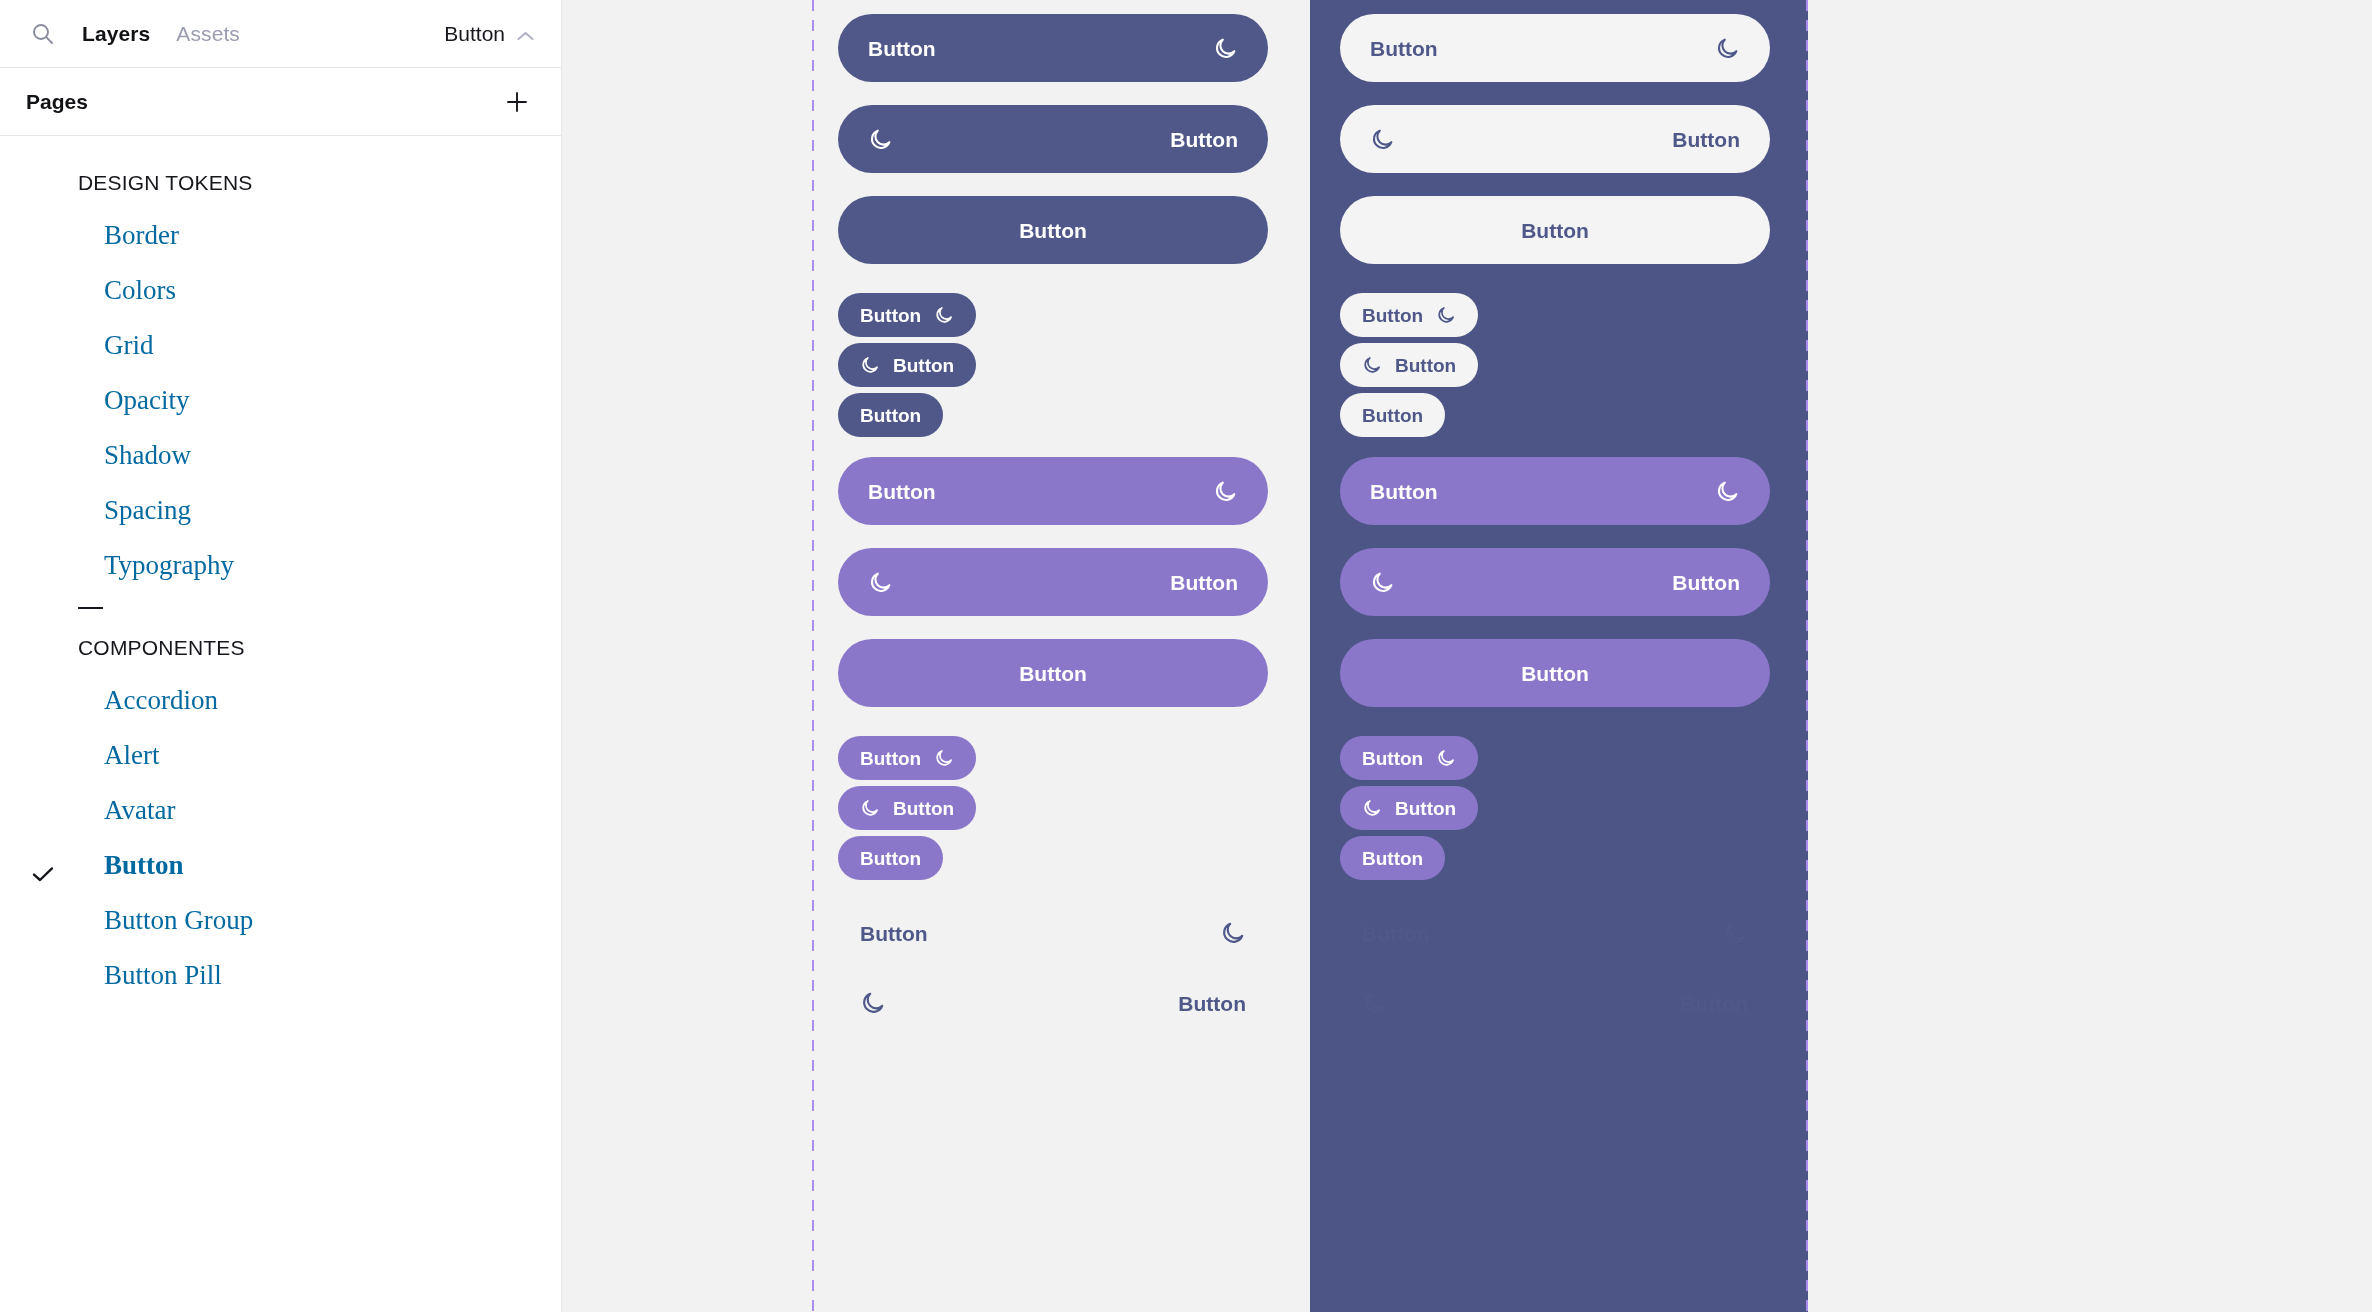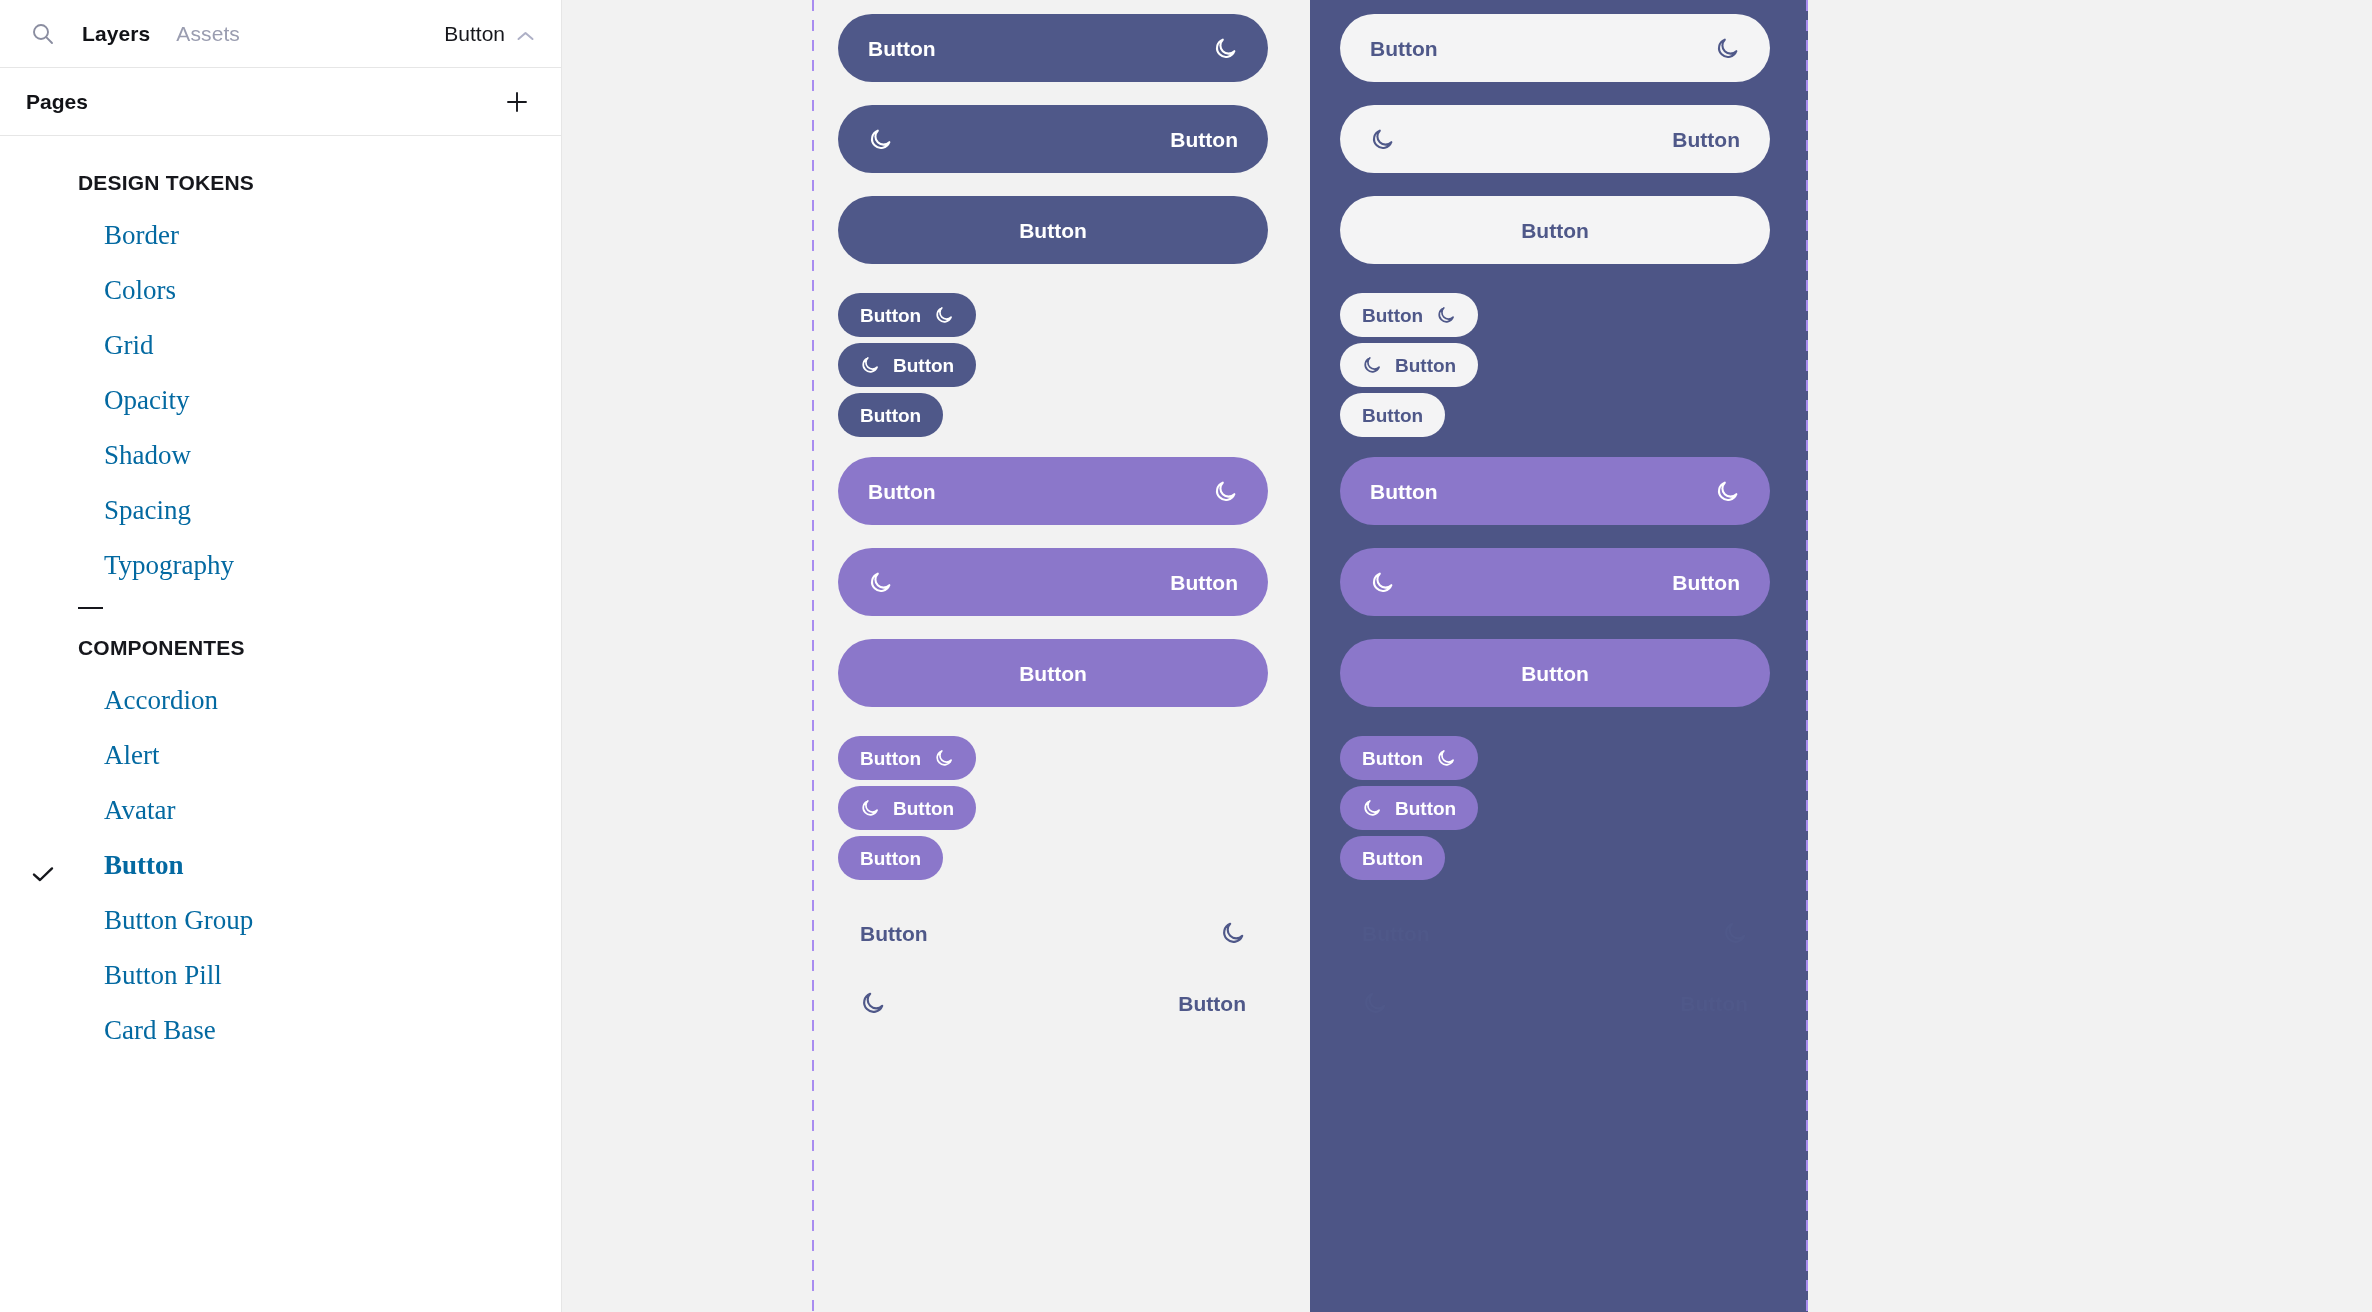--- a/index.html
+++ b/index.html
@@ -42,21 +42,21 @@
     height: 68px; display: flex; align-items: center;
     padding: 0 30px 0 26px;
     border-bottom: 1px solid #e6e6e6;
   }
   .sb-pages .pg-title { font-size: 21px; font-weight: 700; color: #111216; }
   .plus-btn { margin-left: auto; width: 28px; height: 28px; display:block; cursor:pointer; }
 
   .sb-list { padding-top: 22px; }
   .sb-group-title {
     font-size: 21px; color: #16171c; padding: 13px 0 13px 78px;
-    letter-spacing: .2px; white-space: nowrap; font-weight: bold;
+    letter-spacing: .2px; white-space: nowrap;
   }
   .sb-item {
     position: relative;
     font-size: 27px; color: #0369a1;
     padding: 12px 0 12px 104px;
     white-space: nowrap; cursor: pointer; font-family: Liberation Serif, serif;
   }
   .sb-item.selected { font-weight: 700; }
   .sb-check {
     position: absolute; left: 32px; top: 50%; transform: translateY(-50%);
@@ -206,21 +206,20 @@
         <span class="sb-check">
           <svg viewBox="0 0 22 16" fill="none" stroke="#16171c" stroke-width="2.4" stroke-linecap="round" stroke-linejoin="round">
               <polyline points="2,8.6 8,14 20,2.4"></polyline>
             </svg>
         </span>
         <span>Button</span>
       </div>
 
       <div class="sb-item">Button Group</div>
       <div class="sb-item">Button Pill</div>
-      <div class="sb-item">Card Base</div>
     </div>
   </aside>
 
   <main class="canvas">
 
     <div class="dark-panel"></div>
     <div class="guide g-left"></div>
     <div class="guide g-right"></div>
 
     <div class="col col-light" id="col-light">

